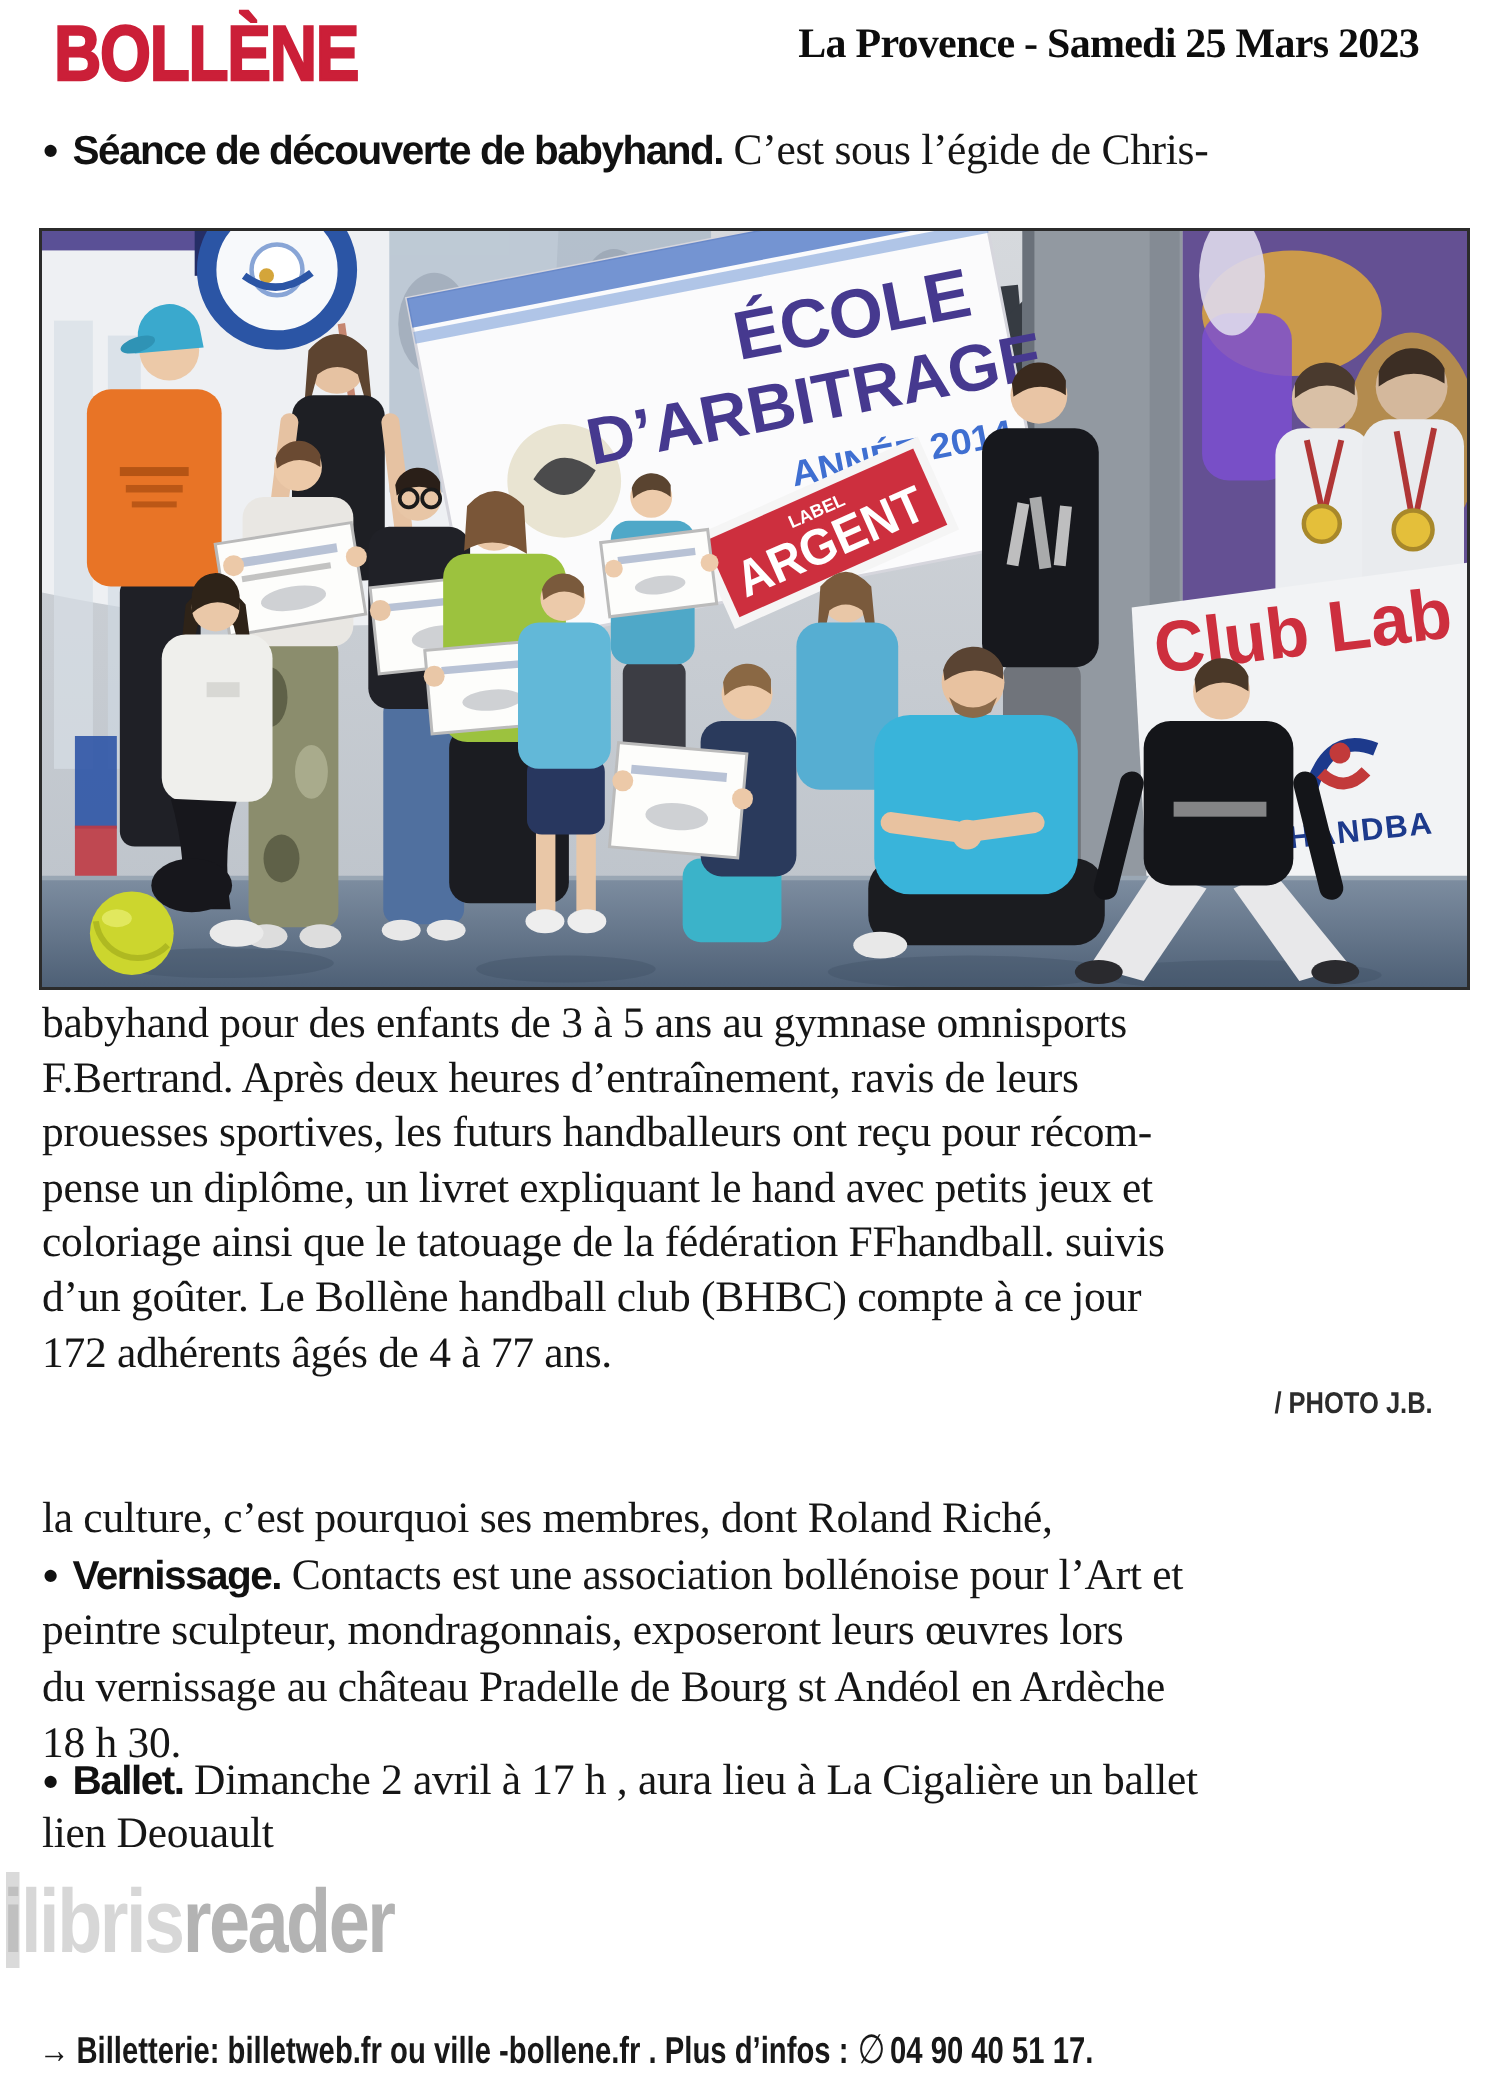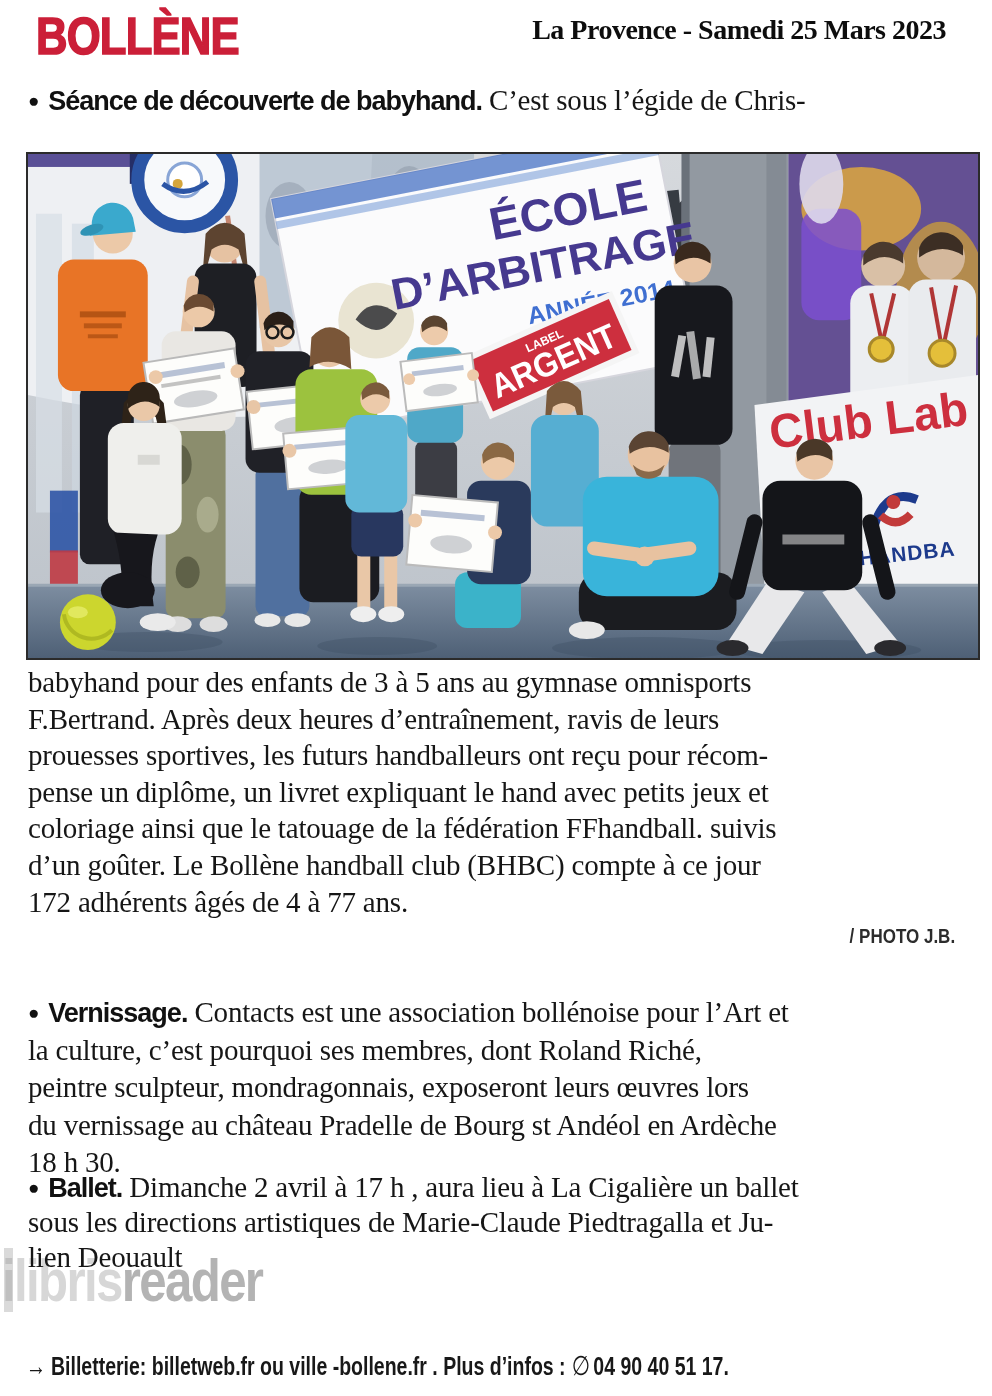--- a/index.html
+++ b/index.html
@@ -345,30 +345,29 @@
     <div class="line">F.Bertrand. Après deux heures d’entraînement, ravis de leurs</div>
     <div class="line">prouesses sportives, les futurs handballeurs ont reçu pour récom-</div>
     <div class="line">pense un diplôme, un livret expliquant le hand avec petits jeux et</div>
     <div class="line">coloriage ainsi que le tatouage de la fédération FFhandball. suivis</div>
     <div class="line">d’un goûter. Le Bollène handball club (BHBC) compte à ce jour</div>
     <div class="line">172 adhérents âgés de 4 à 77 ans.</div>
   </div>
   <div class="photo-credit">/ PHOTO J.B.</div>
 
   <div class="tblock v" style="top:994px;">
+    <div class="line">la culture, c’est pourquoi ses membres, dont Roland Riché,</div>
     <div class="line"><span class="bullet">●</span><span class="lead">Vernissage.</span><span> Contacts est une association bollénoise pour l’Art et</span></div>
-    <div class="line">la culture, c’est pourquoi ses membres, dont Roland Riché,</div>
     <div class="line">peintre sculpteur, mondragonnais, exposeront leurs œuvres lors</div>
     <div class="line">du vernissage au château Pradelle de Bourg st Andéol en Ardèche</div>
     <div class="line">18 h 30.</div>
   </div>
 
   <div class="tblock b" style="top:1170px;">
     <div class="line"><span class="bullet">●</span><span class="lead">Ballet.</span><span> Dimanche 2 avril à 17 h , aura lieu à La Cigalière un ballet</span></div>
-    <div class="line">sous les directions artistiques de Marie-Claude Piedtragalla et Ju-</div>
     <div class="line">lien Deouault</div>
   </div>
 
   <div class="billet"><span class="arrow">→</span><span>Billetterie: billetweb.fr ou ville -bollene.fr . Plus d’infos :</span><span class="phone-glyph">∅</span><span>04 90 40 51 17.</span></div>
 
   <div class="wm-bar"></div>
   <div class="watermark"><span class="w1">ilibris</span><span class="w2">reader</span></div>
 
 </div>
 

